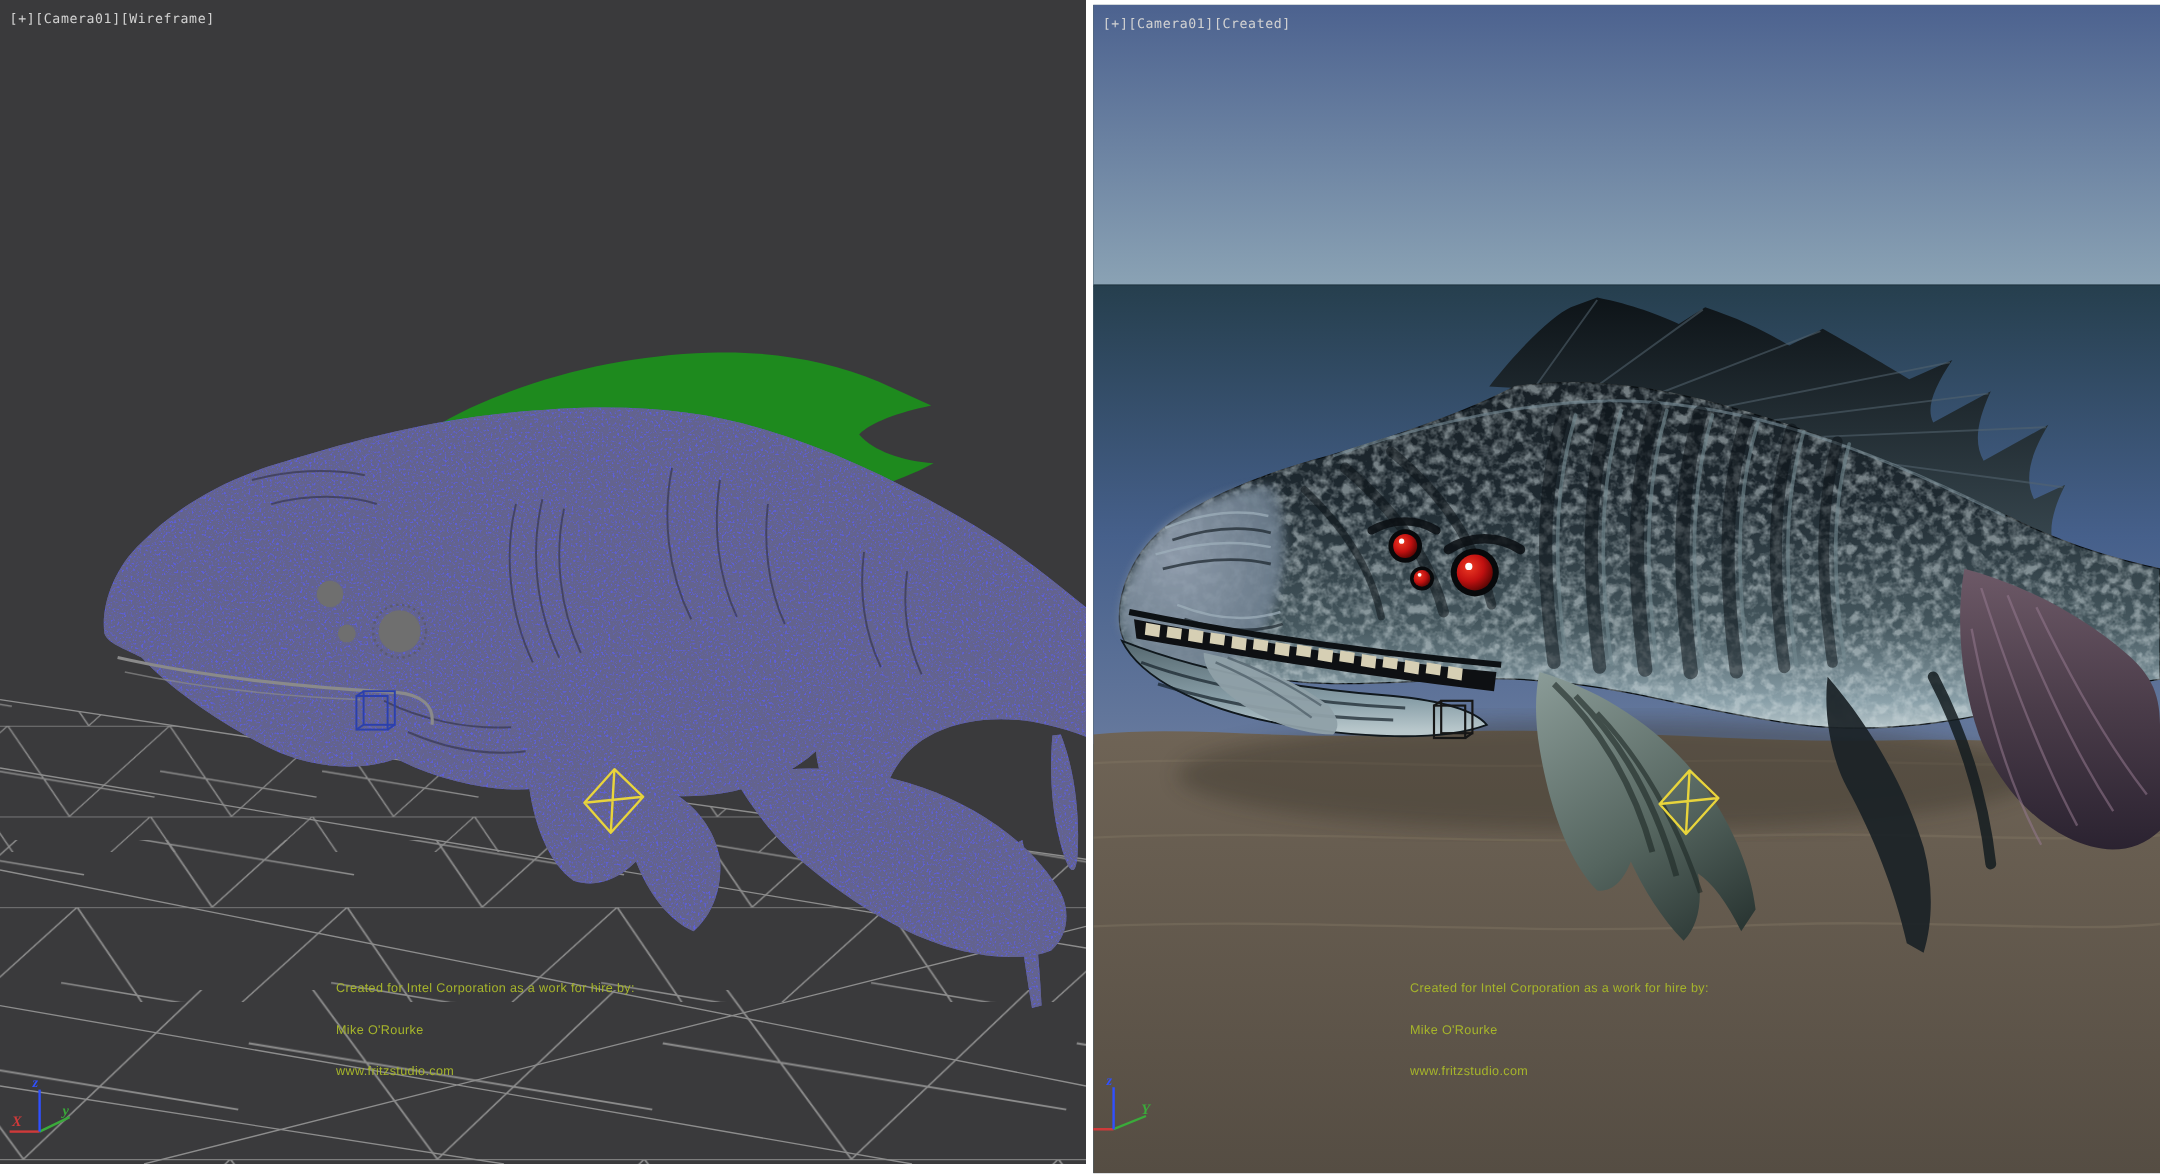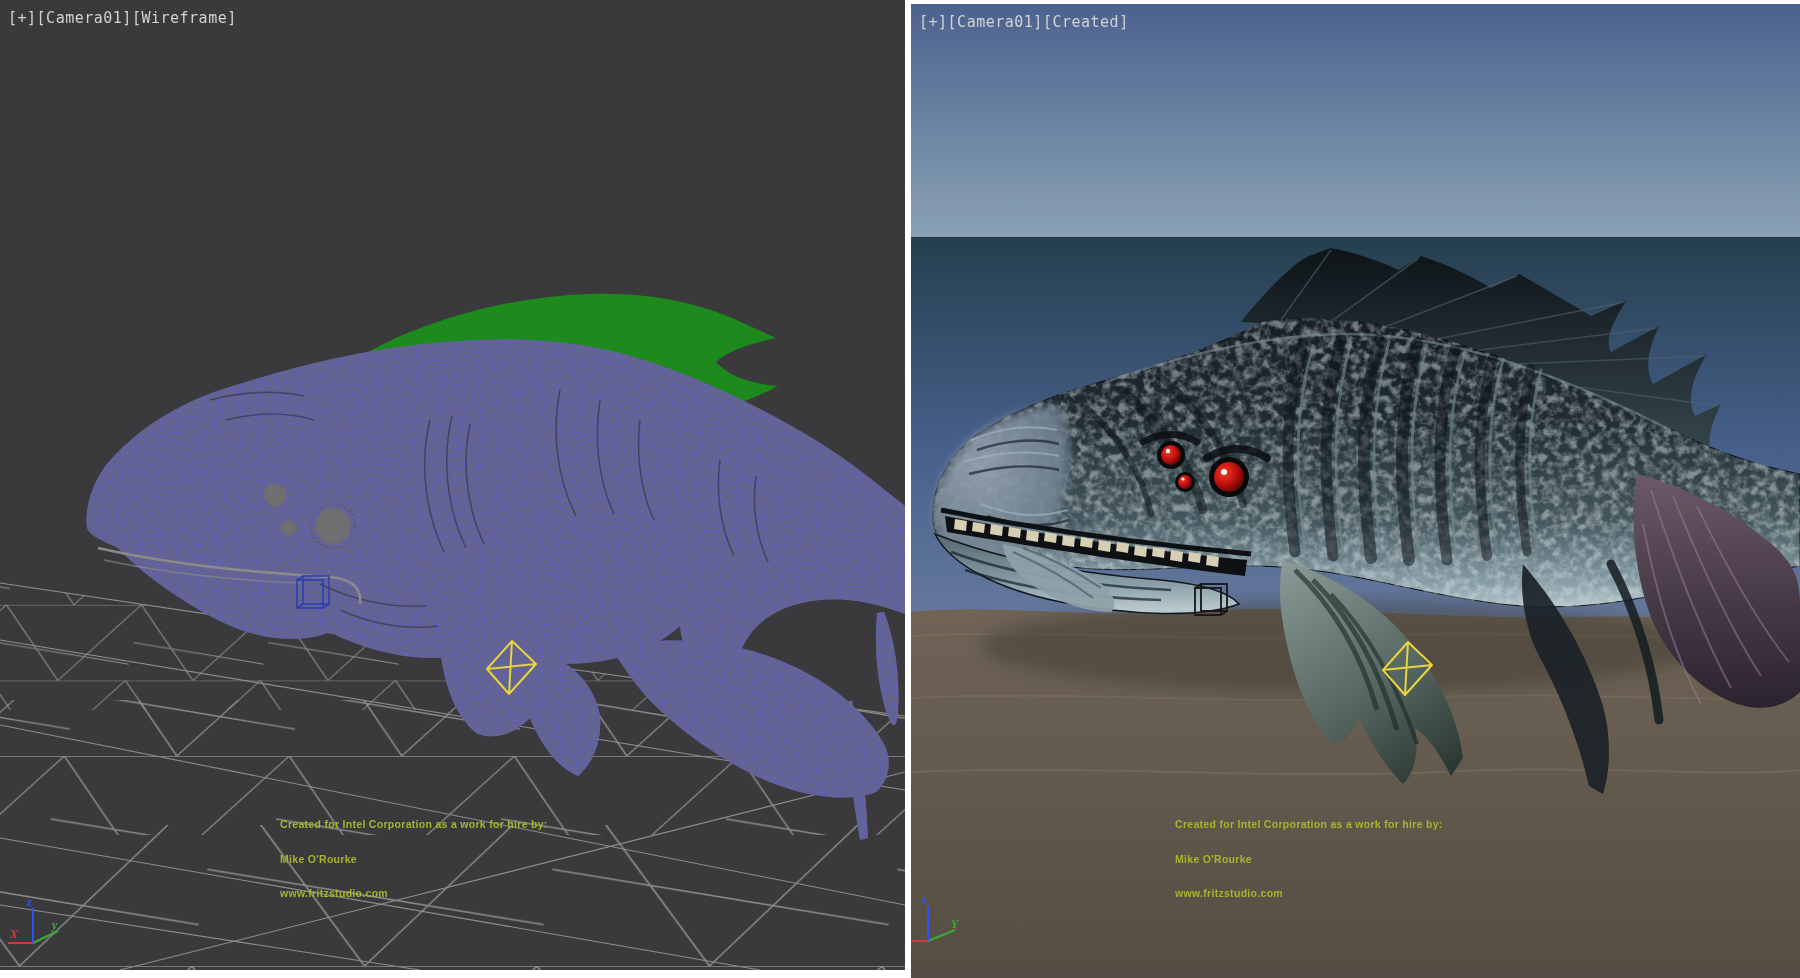--- a/index.html
+++ b/index.html
@@ -5,26 +5,26 @@
   html,body{margin:0;padding:0;}
   body{font-family:"Liberation Sans",sans-serif;}
   .stage{position:relative;width:1800px;height:978px;background:var(--frame_bg);overflow:hidden;}
   .viewport{position:absolute;overflow:hidden;}
   .vp-left{left:0;top:0;width:905px;height:970px;background:var(--wf_bg);}
   .vp-right{left:911px;top:4px;width:889px;height:974px;background:var(--water_top);}
   .scene{position:absolute;left:0;top:0;display:block;}
   .vp-label{
     position:absolute;left:8px;top:9px;
     font-family:"DejaVu Sans Mono",monospace;
-    font-size:15px;letter-spacing:0.5px;
+    font-size:11px;letter-spacing:0.5px;
     color:var(--label_grey);cursor:default;z-index:5;user-select:none;
   }
   .attribution{
     position:absolute;z-index:4;
-    font-size:10.5px;font-weight:bold;line-height:11.5px;letter-spacing:0.3px;
+    font-size:10.5px;font-weight:normal;line-height:11.5px;letter-spacing:0.3px;
     color:var(--attribution_green);white-space:pre;
   }
   .attr-left{left:280px;top:796px;}
   .attr-right{left:264px;top:792px;}
   svg text.axis{font-family:"Liberation Serif",serif;font-style:italic;font-size:12px;font-weight:bold;}
 </style>
 </head>
 <body>
 
 <div class="stage">

